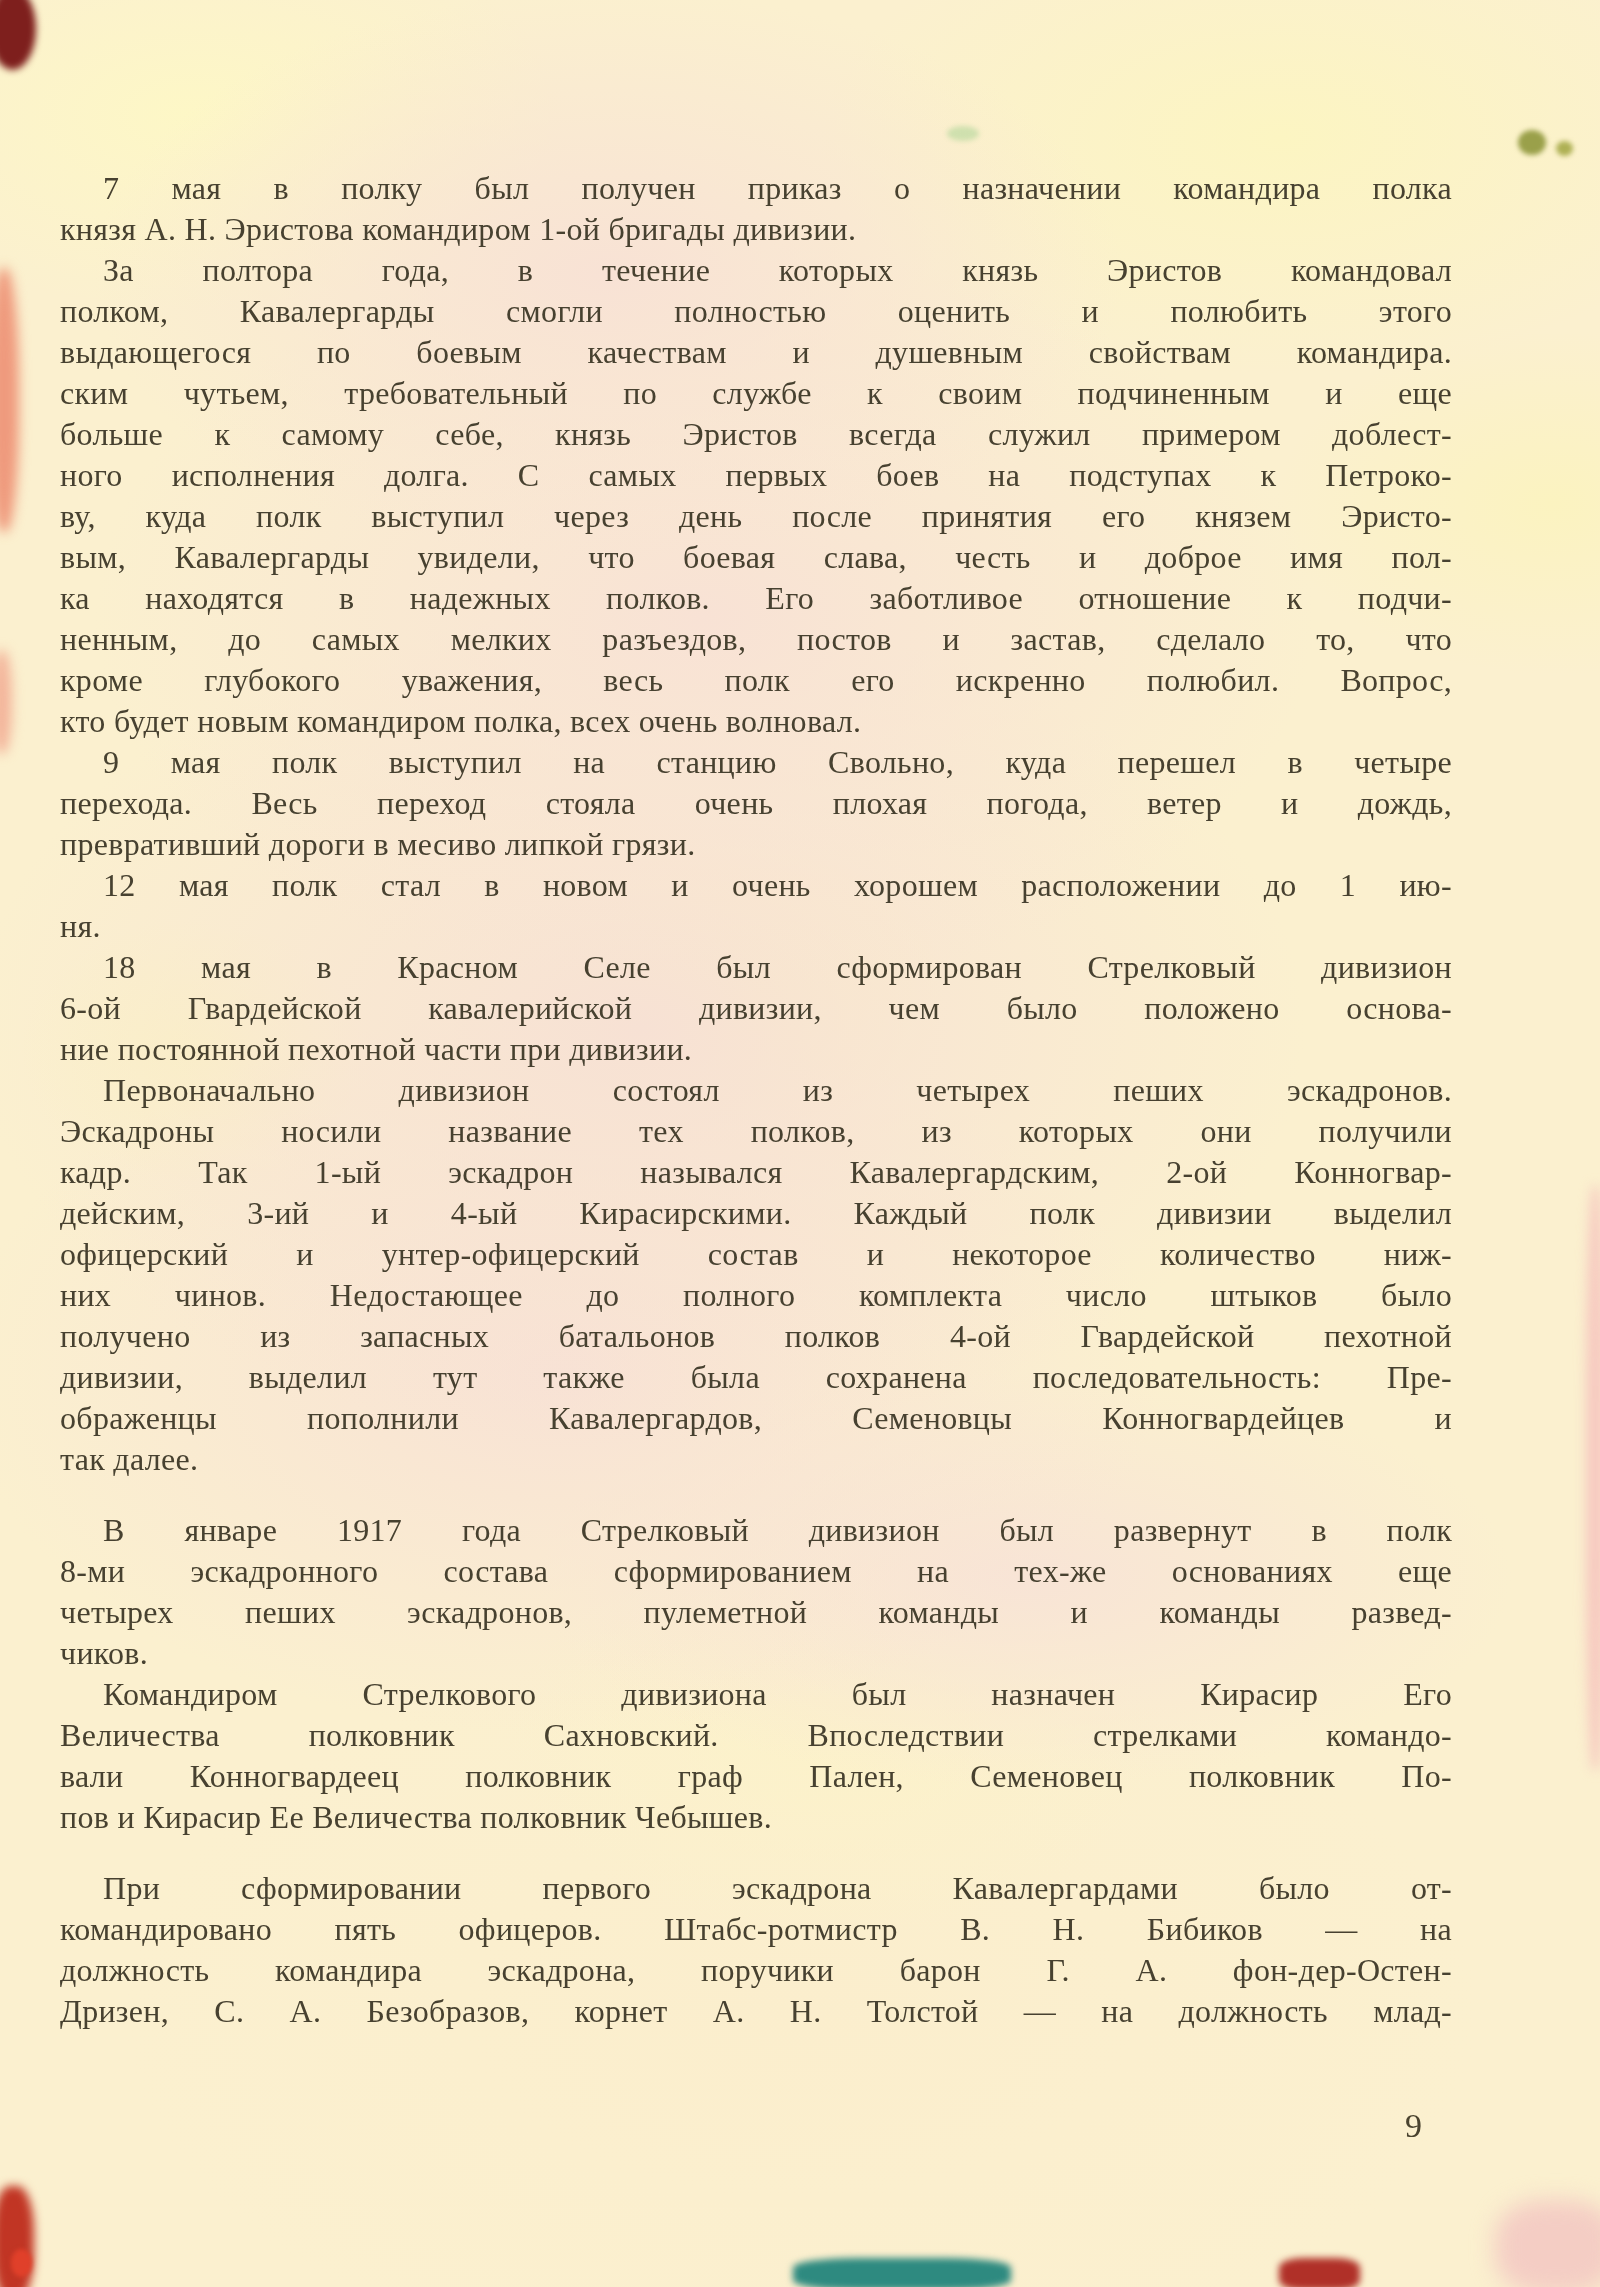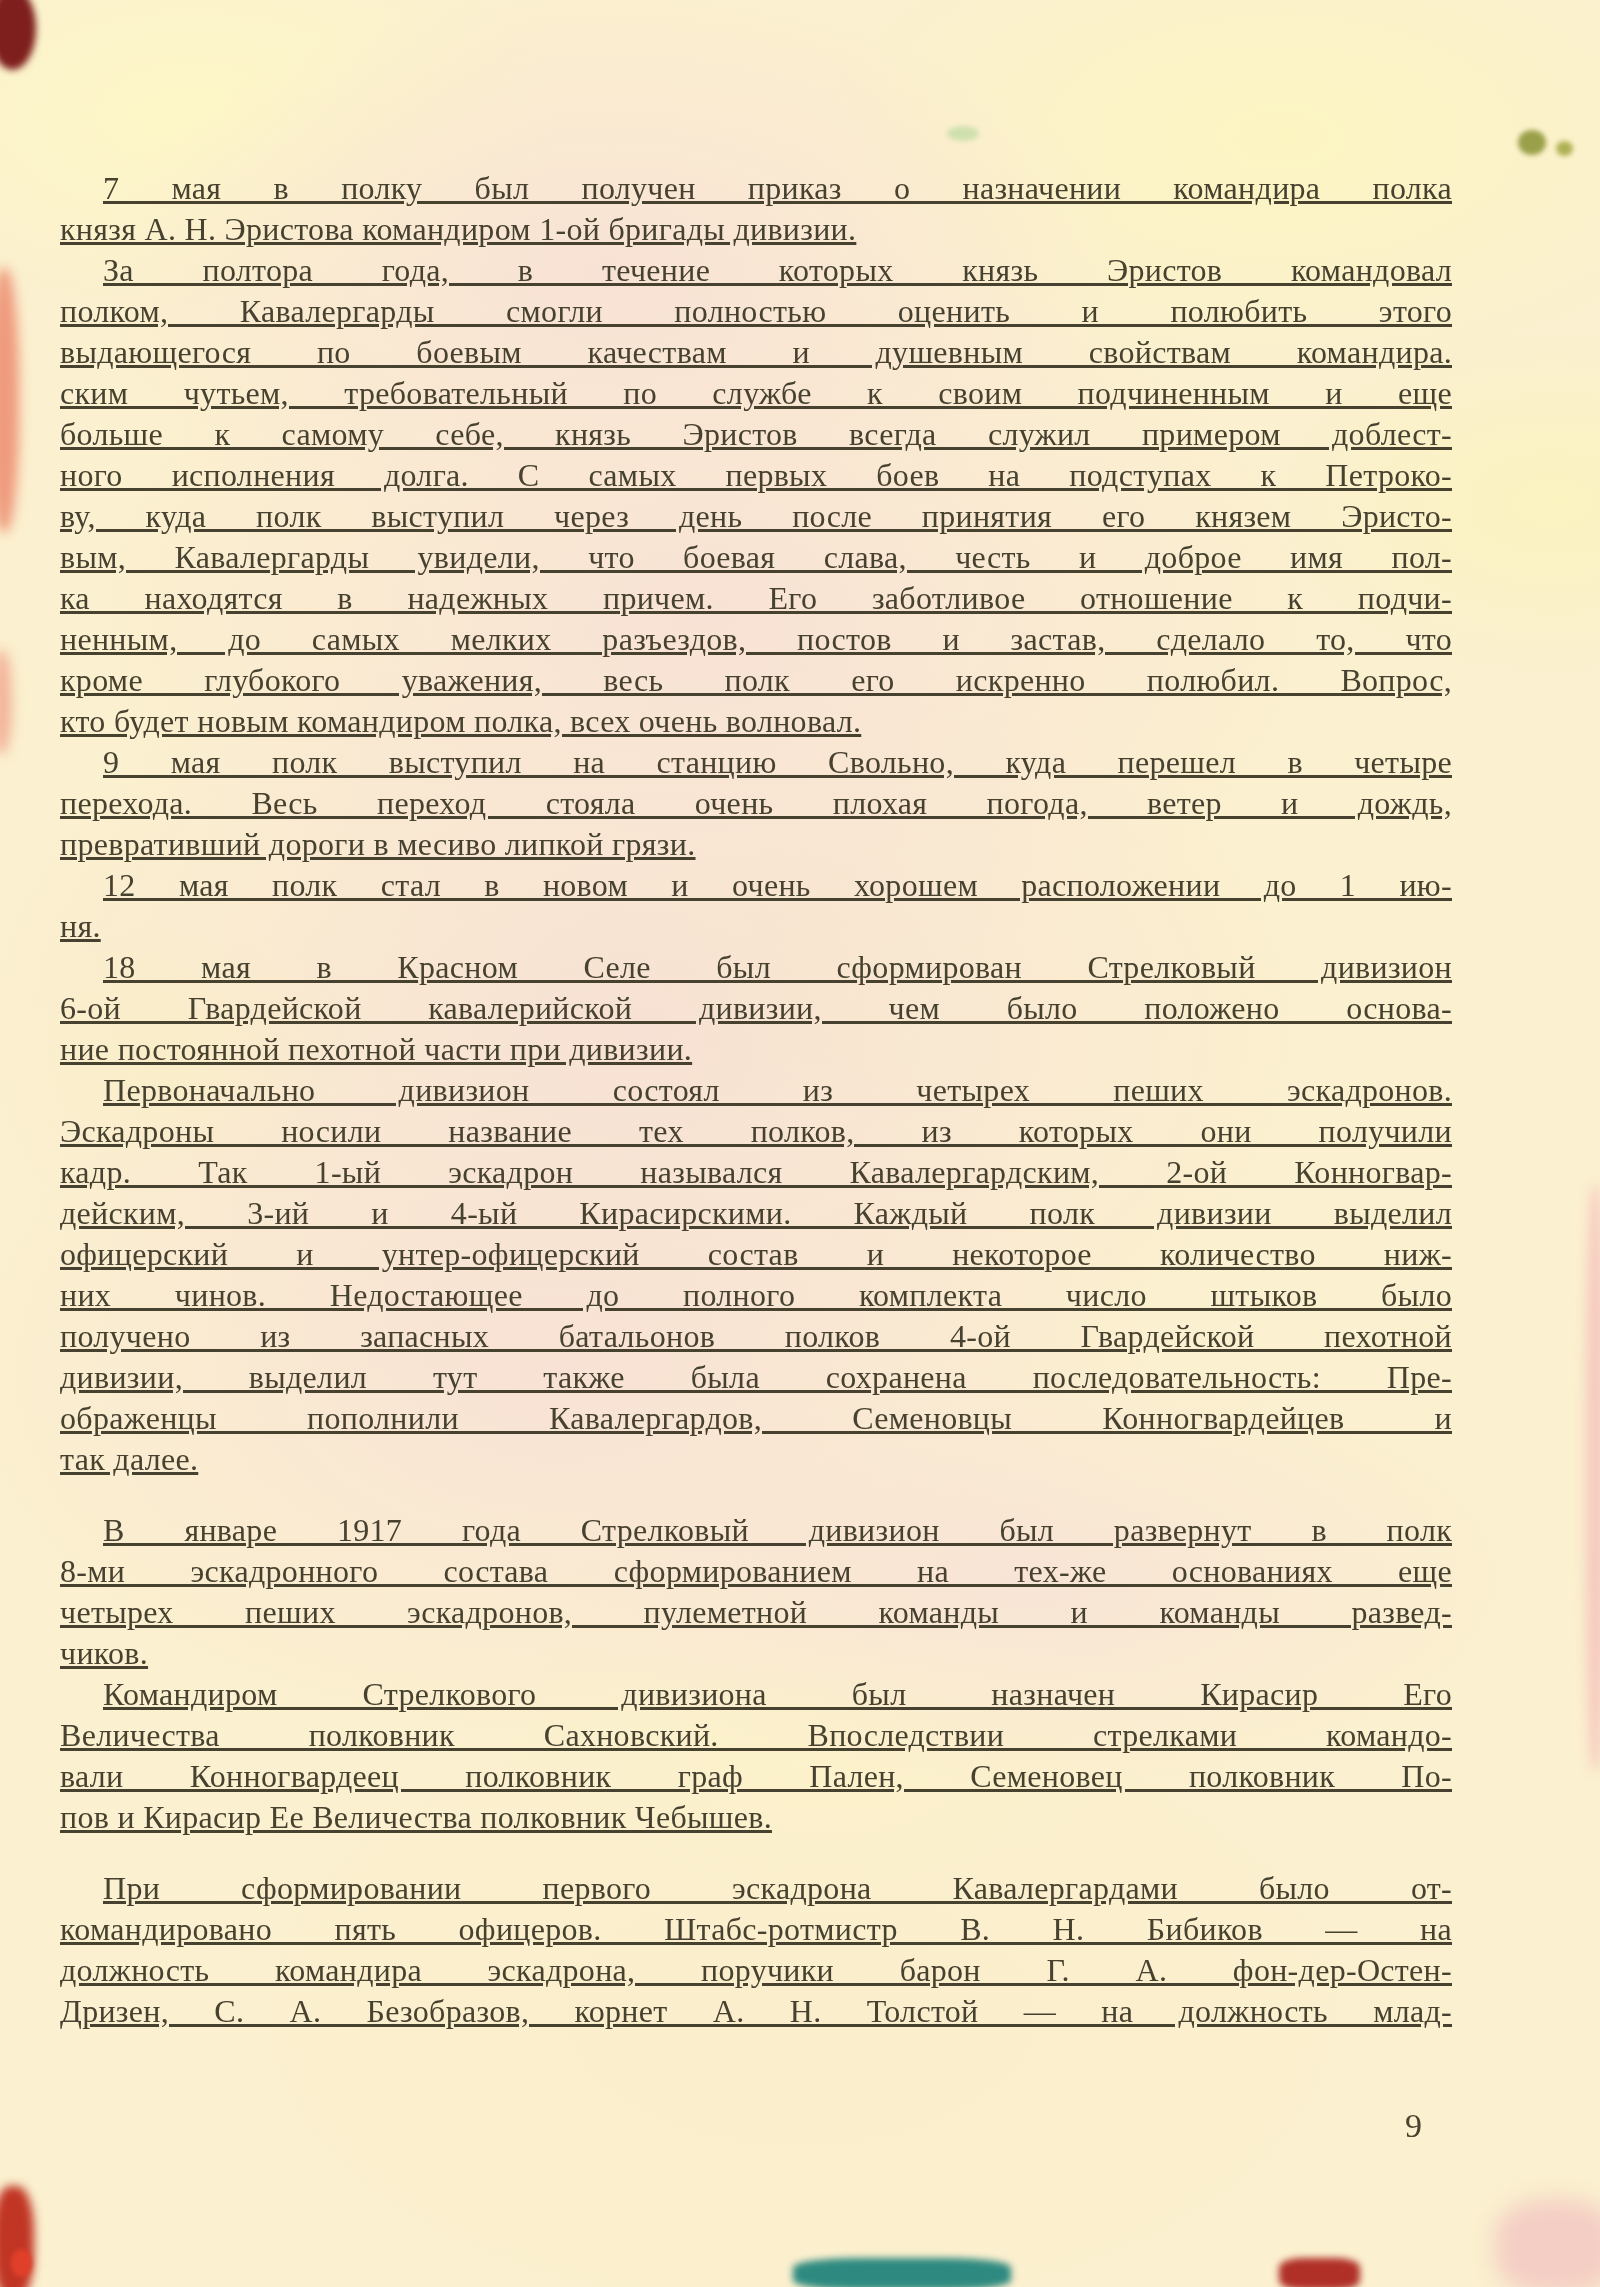--- a/index.html
+++ b/index.html
@@ -35,21 +35,20 @@
     font-size:32px;
   }
   .para{margin:0;}
   .para.gap{margin-top:30px;}
   .line{
     height:41px;line-height:41px;
     text-align:justify;
     text-align-last:justify;
     white-space:normal;
     letter-spacing:0.3px;
-    text-decoration:underline;
   }
   .line.first{text-indent:43px;}
   .line.last{text-align-last:left;}
   .page-number{
     position:absolute;
     left:1405px;top:2107px;
     font-size:34px;color:#4a432f;
   }
 </style>
 </head>
@@ -77,21 +76,21 @@
     </div>
     <div class="para">
       <div class="line first">За полтора года, в течение которых князь Эристов командовал</div>
       <div class="line">полком, Кавалергарды смогли полностью оценить и полюбить этого</div>
       <div class="line">выдающегося по боевым качествам и душевным свойствам командира.</div>
       <div class="line">ским чутьем, требовательный по службе к своим подчиненным и еще</div>
       <div class="line">больше к самому себе, князь Эристов всегда служил примером доблест-</div>
       <div class="line">ного исполнения долга. С самых первых боев на подступах к Петроко-</div>
       <div class="line">ву, куда полк выступил через день после принятия его князем Эристо-</div>
       <div class="line">вым, Кавалергарды увидели, что боевая слава, честь и доброе имя пол-</div>
-      <div class="line">ка находятся в надежных причем. Его заботливое отношение к подчи-</div>
+      <div class="line">ка находятся в надежных полков. Его заботливое отношение к подчи-</div>
       <div class="line">ненным, до самых мелких разъездов, постов и застав, сделало то, что</div>
       <div class="line">кроме глубокого уважения, весь полк его искренно полюбил. Вопрос,</div>
       <div class="line last">кто будет новым командиром полка, всех очень волновал.</div>
     </div>
     <div class="para">
       <div class="line first">9 мая полк выступил на станцию Свольно, куда перешел в четыре</div>
       <div class="line">перехода. Весь переход стояла очень плохая погода, ветер и дождь,</div>
       <div class="line last">превративший дороги в месиво липкой грязи.</div>
     </div>
     <div class="para">

